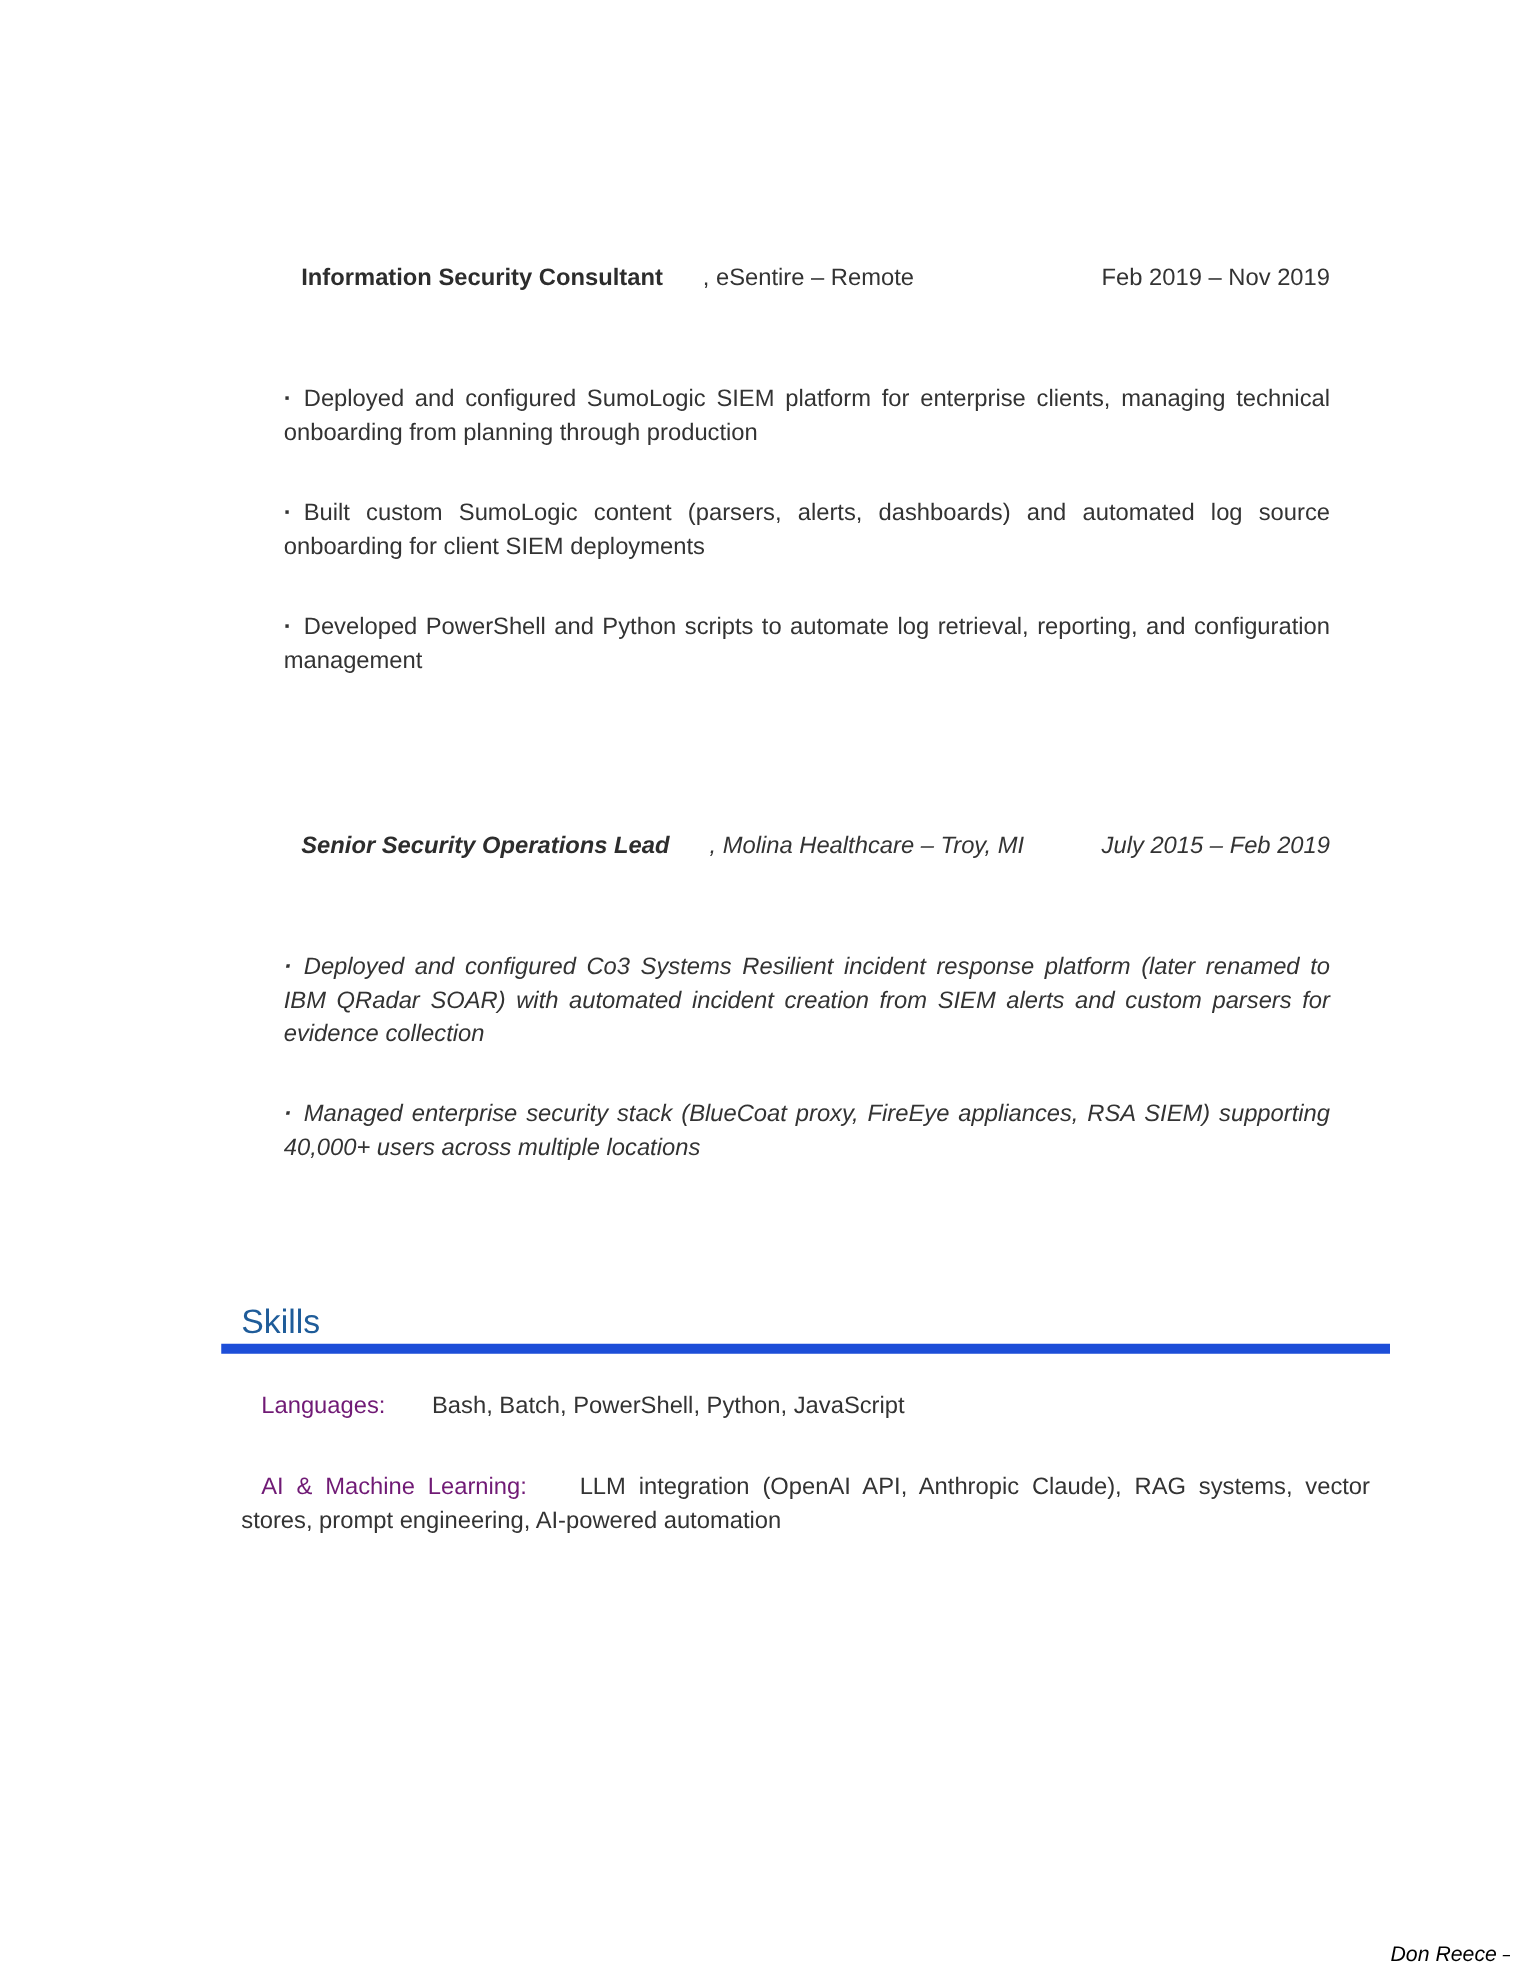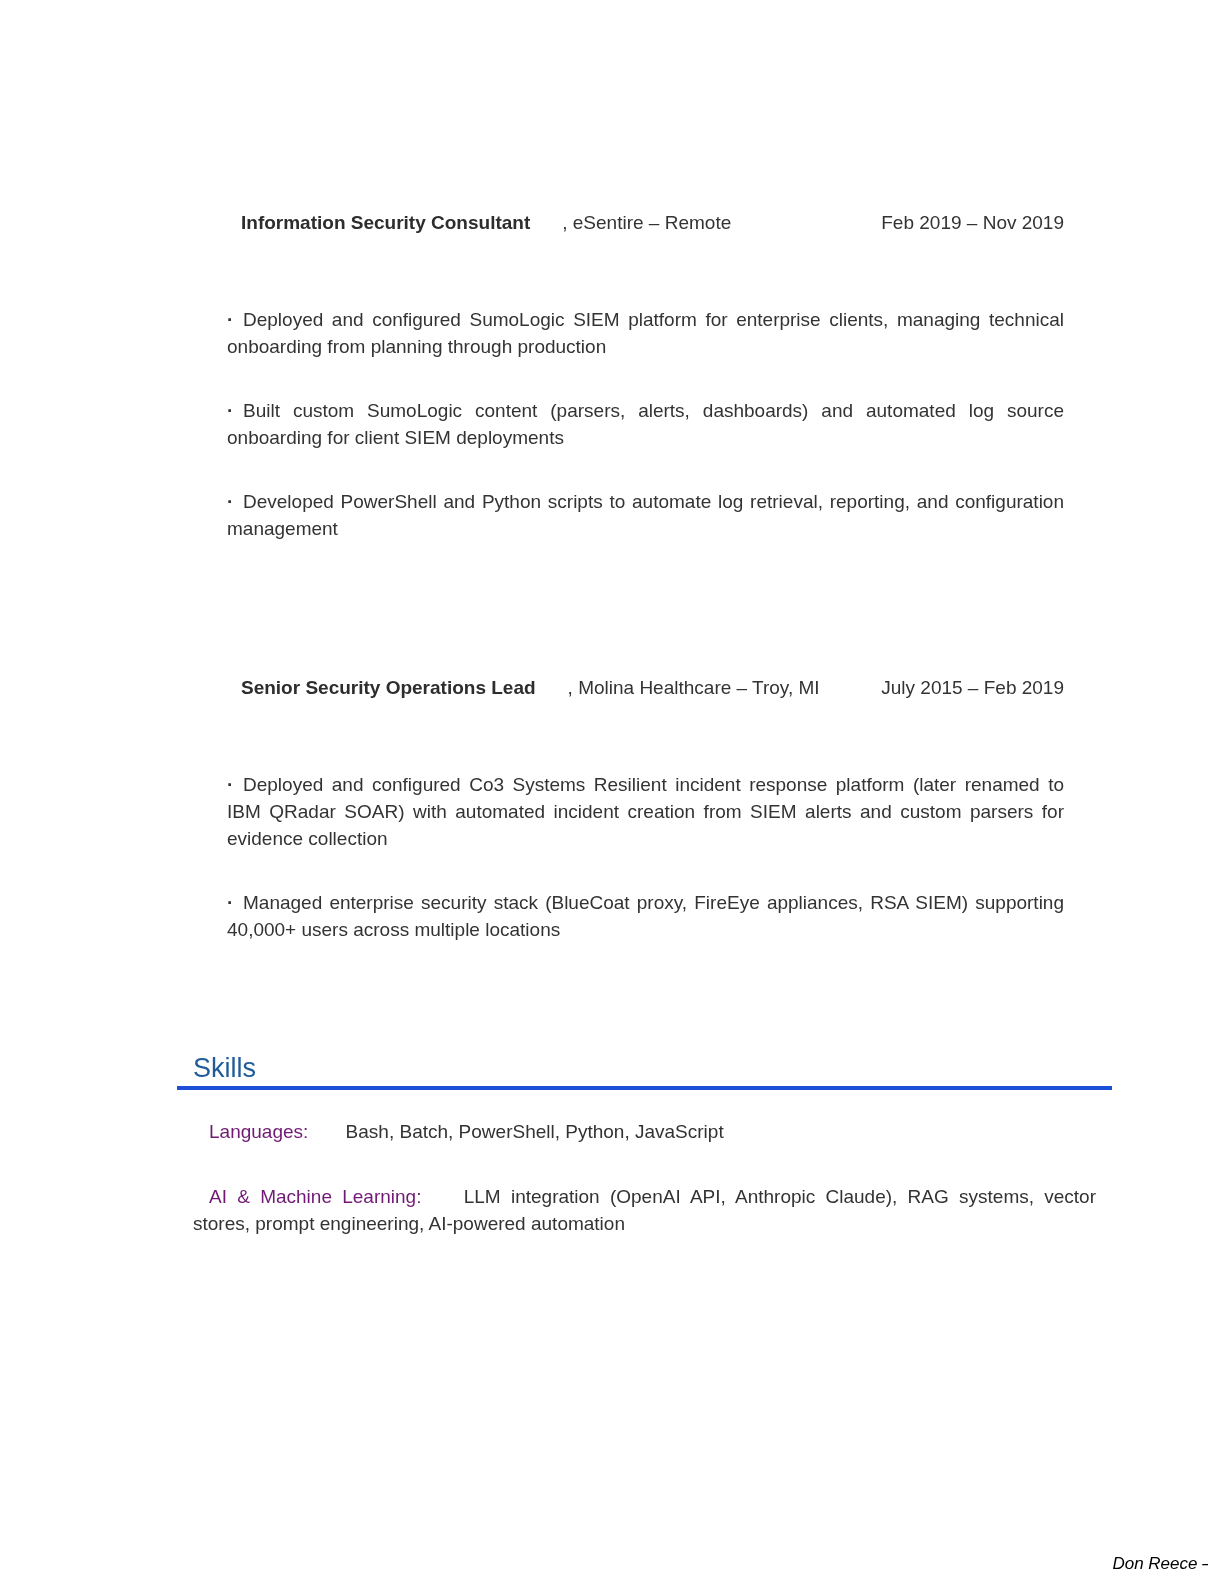--- a/index.html
+++ b/index.html
@@ -17,21 +17,21 @@
   }
   .content {
     position: absolute;
     top: 97px;
     left: 113px;
     width: 999px;
     font-size: 19px;
     line-height: 27px;
   }
   
-  .job + .job { margin-top: 36px; }
+  .job + .job { margin-top: 25px; font-style: italic; }
   .job-header {
     display: flex;
     justify-content: space-between;
     align-items: baseline;
     line-height: 27px;
   }
   .job-title { font-weight: 700; color: #2d2d2d; }
   .job-company { font-weight: 400; }
   .job-dates { font-weight: 400; white-space: nowrap; }
   ul.bullets {
@@ -51,21 +51,21 @@
     top: 0;
     font-weight: 700;
   }
   
   .skills-heading {
     margin-top: 14px;
     font-size: 27px;
     line-height: 31px;
     font-weight: 400;
     color: #1f5c99;
-    border-bottom: 4px solid #1d4ed8;
+    border-bottom: 8px solid #1d4ed8;
     padding-bottom: 2px;
     margin-bottom: 12px;
   }
   .skill-line {
     margin-bottom: 6px;
     text-align: justify;
   }
   .skill-label { font-weight: 400; color: #701a75; }
   
   .page-footer {

